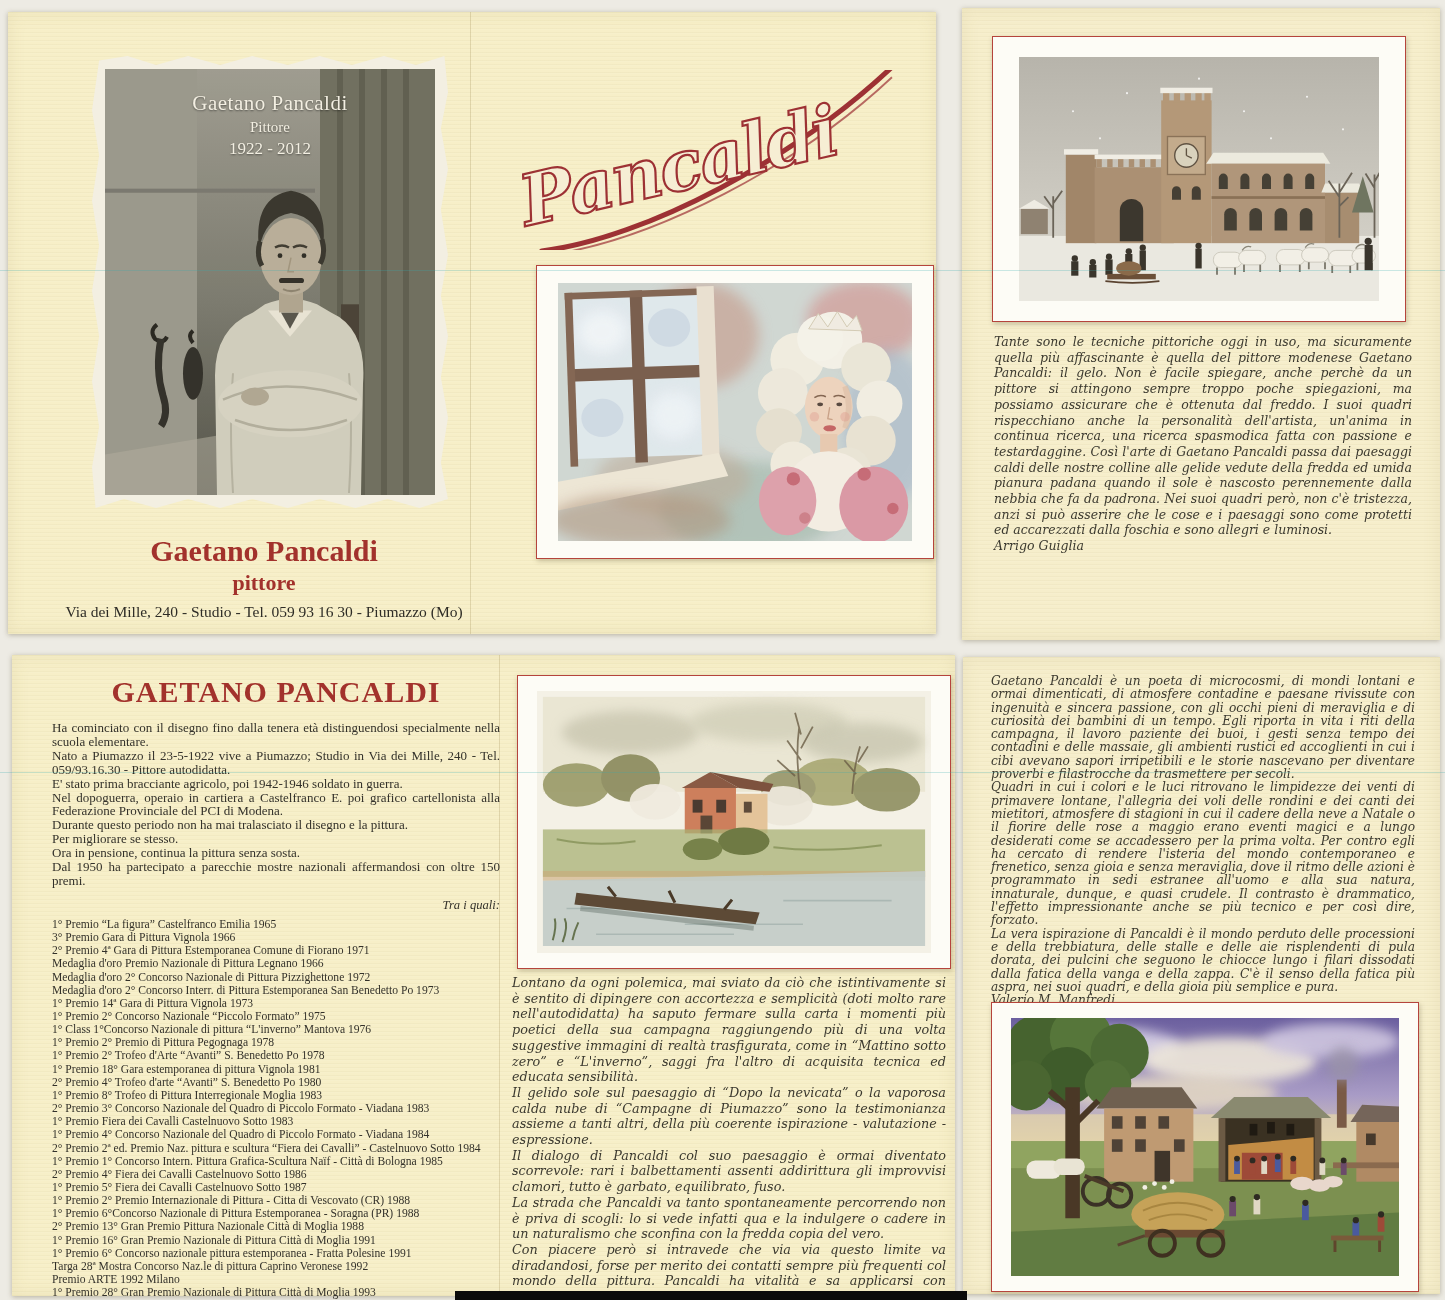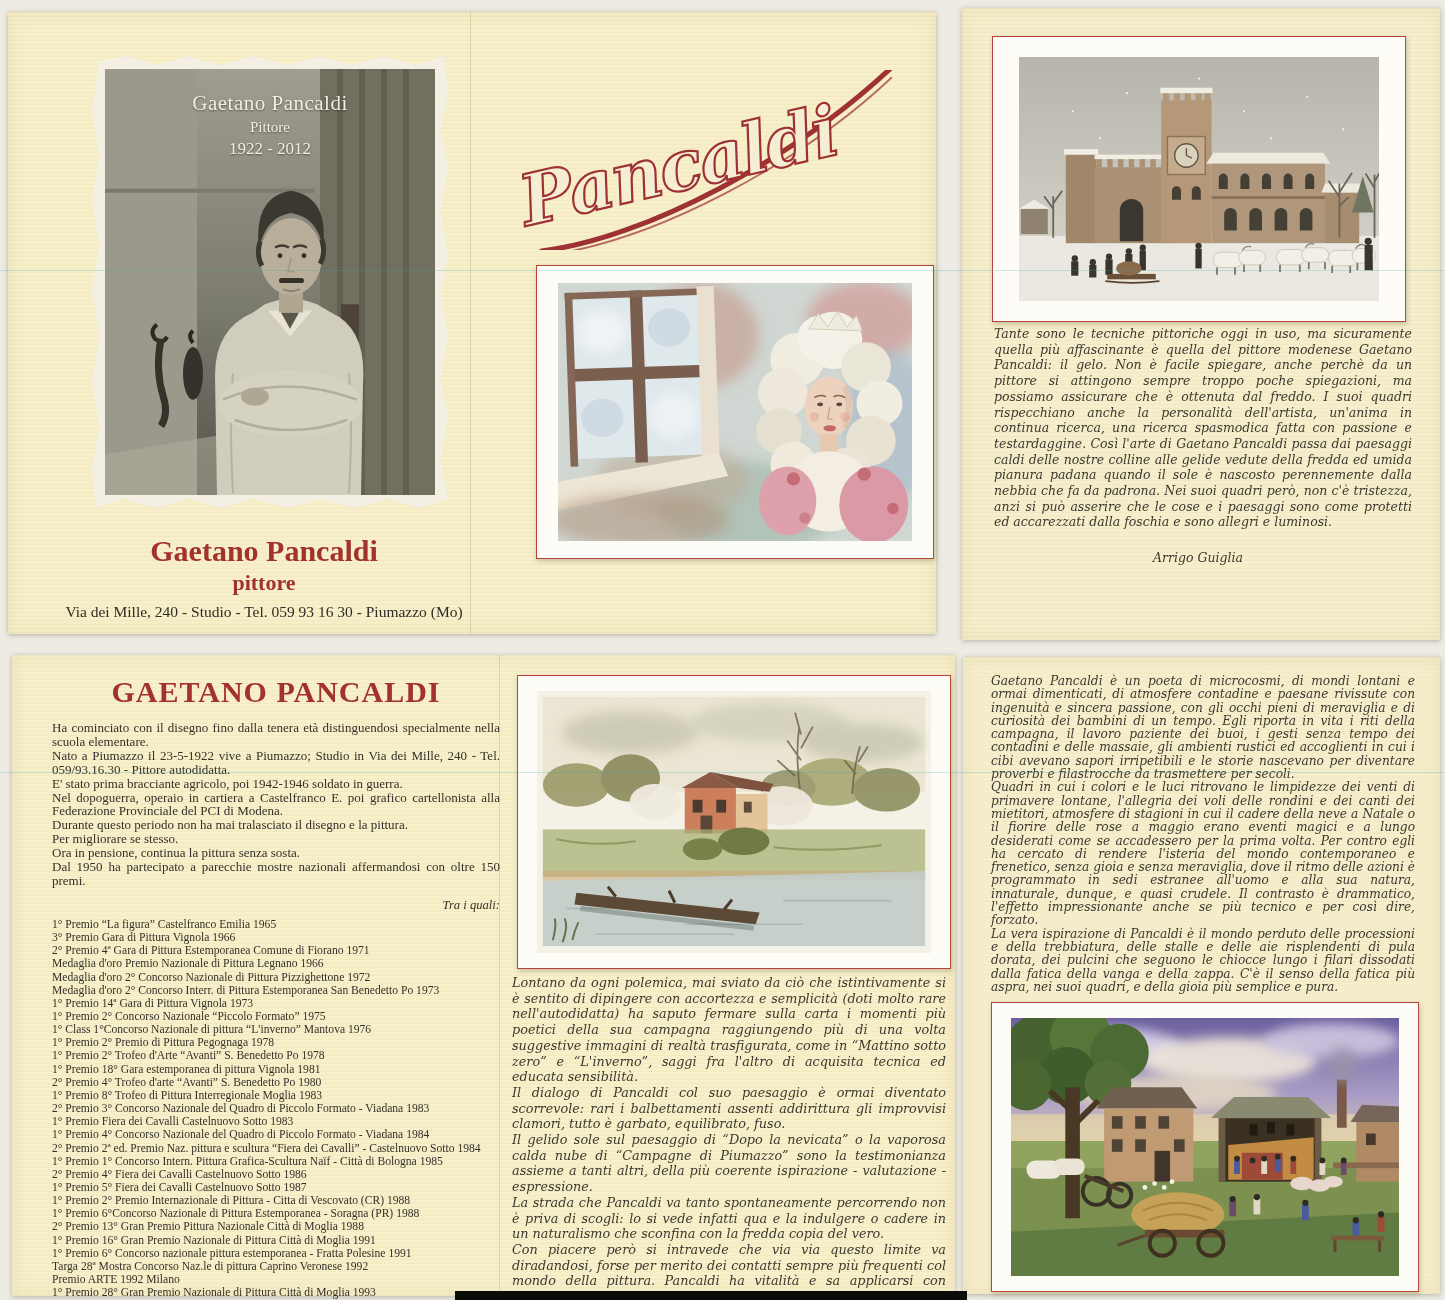--- a/index.html
+++ b/index.html
@@ -58,24 +58,24 @@
   .frame svg{display:block;width:100%;height:100%;}
   #frame-portrait{left:528px;top:253px;width:398px;height:294px;padding:17px 21px;}
   #frame-castle{left:30px;top:28px;width:414px;height:286px;padding:20px 26px;}
   #frame-landscape{left:505px;top:20px;width:434px;height:294px;padding:15px 19px;}
   #frame-farm{left:28px;top:345px;width:428px;height:290px;padding:15px 19px;}
 
   
   .textblock{position:absolute;color:#3b392f;text-align:justify;}
   .textblock p{margin:0;}
   .italicblock{font-family:"DejaVu Serif", serif;font-style:italic;}
-  #gelo-text{left:32px;top:318px;width:418px;font-size:12.5px;line-height:15.7px;}
+  #gelo-text{left:32px;top:326px;width:418px;font-size:12.5px;line-height:15.7px;}
   #fregni-text{left:500px;top:320px;width:434px;font-size:12.8px;line-height:15.7px;}
   #manfredi-text{left:28px;top:18px;width:424px;font-size:12.2px;line-height:13.3px;}
-  .sig{text-align:center;padding-right:10px;margin-top:20px;font-style:italic;}
+  .sig{text-align:left;padding-right:10px;margin-top:0;font-style:italic;}
 
   
   #bio-col{position:absolute;left:40px;top:10px;width:448px;color:#33312a;}
   .bio-heading{
     margin:10px 0 12px;text-align:center;color:#a2322c;
     font-size:30px;font-weight:bold;letter-spacing:1px;
   }
   .bio-paras p{margin:0;font-size:13px;line-height:13.9px;text-align:justify;}
   .awards-intro{text-align:right;font-style:italic;font-size:12.6px;margin:10px 0 5px;}
   .awards{list-style:none;margin:0;padding:0;font-size:11.6px;line-height:13.15px;}
@@ -431,22 +431,22 @@
       <path d="M44,220 L220,240" stroke="#4a5a50" stroke-width="5" opacity="0.35"></path>
       <g stroke="#55633a" stroke-width="2" fill="none" opacity="0.85">
         <path d="M16,252 q4,-14 2,-22 M26,254 q6,-16 2,-24 M36,252 q2,-10 6,-18"></path>
       </g>
     </svg>
   </div>
 
   <div class="textblock italicblock" id="fregni-text">
     <div>
         <p>Lontano da ogni polemica, mai sviato da ciò che istintivamente si è sentito di dipingere con accortezza e semplicità (doti molto rare nell'autodidatta) ha saputo fermare sulla carta i momenti più poetici della sua campagna raggiungendo più di una volta suggestive immagini di realtà trasfigurata, come in “Mattino sotto zero” e “L'inverno”, saggi fra l'altro di acquisita tecnica ed educata sensibilità.</p>
+        <p>Il gelido sole sul paesaggio di “Dopo la nevicata” o la vaporosa calda nube di “Campagne di Piumazzo” sono la testimonianza assieme a tanti altri, della più coerente ispirazione - valutazione - espressione.</p>
         <p>Il dialogo di Pancaldi col suo paesaggio è ormai diventato scorrevole: rari i balbettamenti assenti addirittura gli improvvisi clamori, tutto è garbato, equilibrato, fuso.</p>
-        <p>Il gelido sole sul paesaggio di “Dopo la nevicata” o la vaporosa calda nube di “Campagne di Piumazzo” sono la testimonianza assieme a tanti altri, della più coerente ispirazione - valutazione - espressione.</p>
         <p>La strada che Pancaldi va tanto spontaneamente percorrendo non è priva di scogli: lo si vede infatti qua e la indulgere o cadere in un naturalismo che sconfina con la fredda copia del vero.</p>
         <p>Con piacere però si intravede che via via questo limite va diradandosi, forse per merito dei contatti sempre più frequenti col mondo della pittura. Pancaldi ha vitalità e sa applicarsi con metodo; questo lascia presagire ulteriori sviluppi nella sua personalità e nelle sue opere future. (1959)</p>
       </div>
 
   </div>
 </div>
 
 <div class="sheet" id="sheet-manfredi">
   <div class="textblock italicblock" id="manfredi-text">
     <div>

